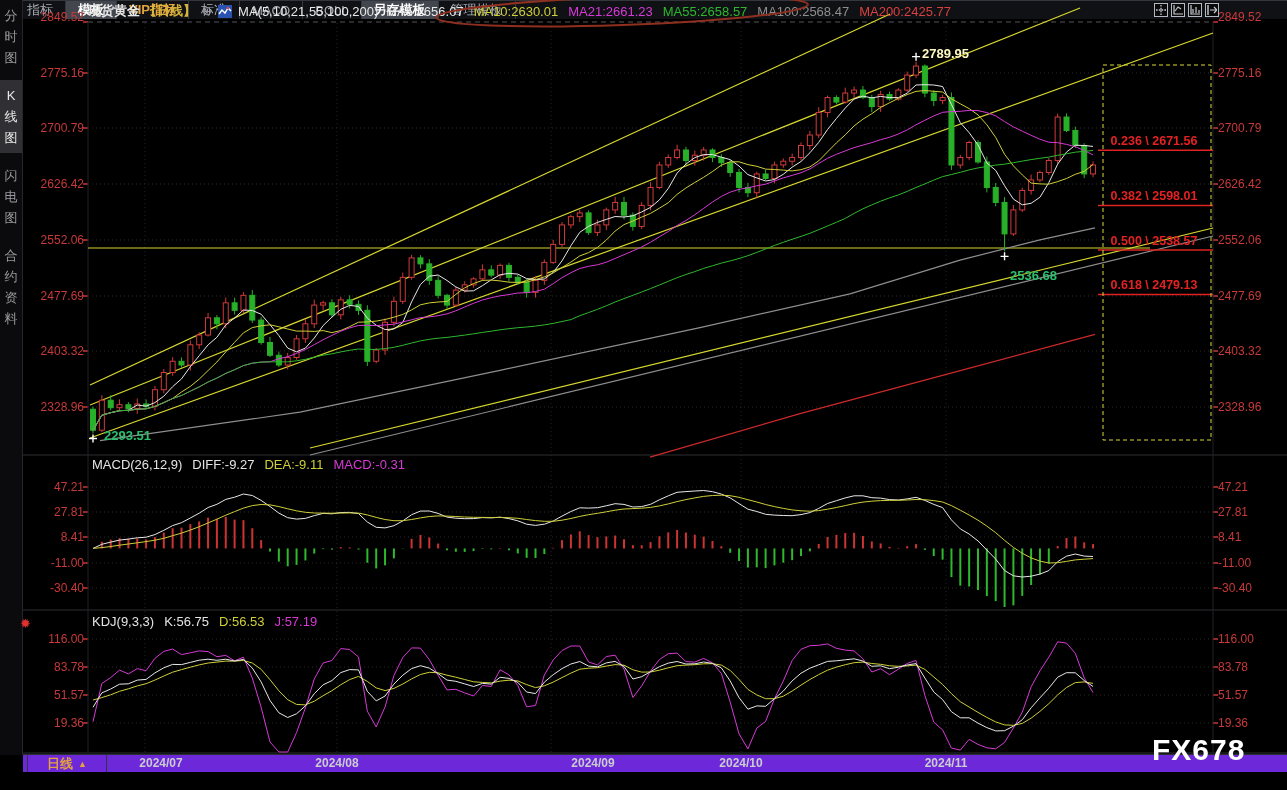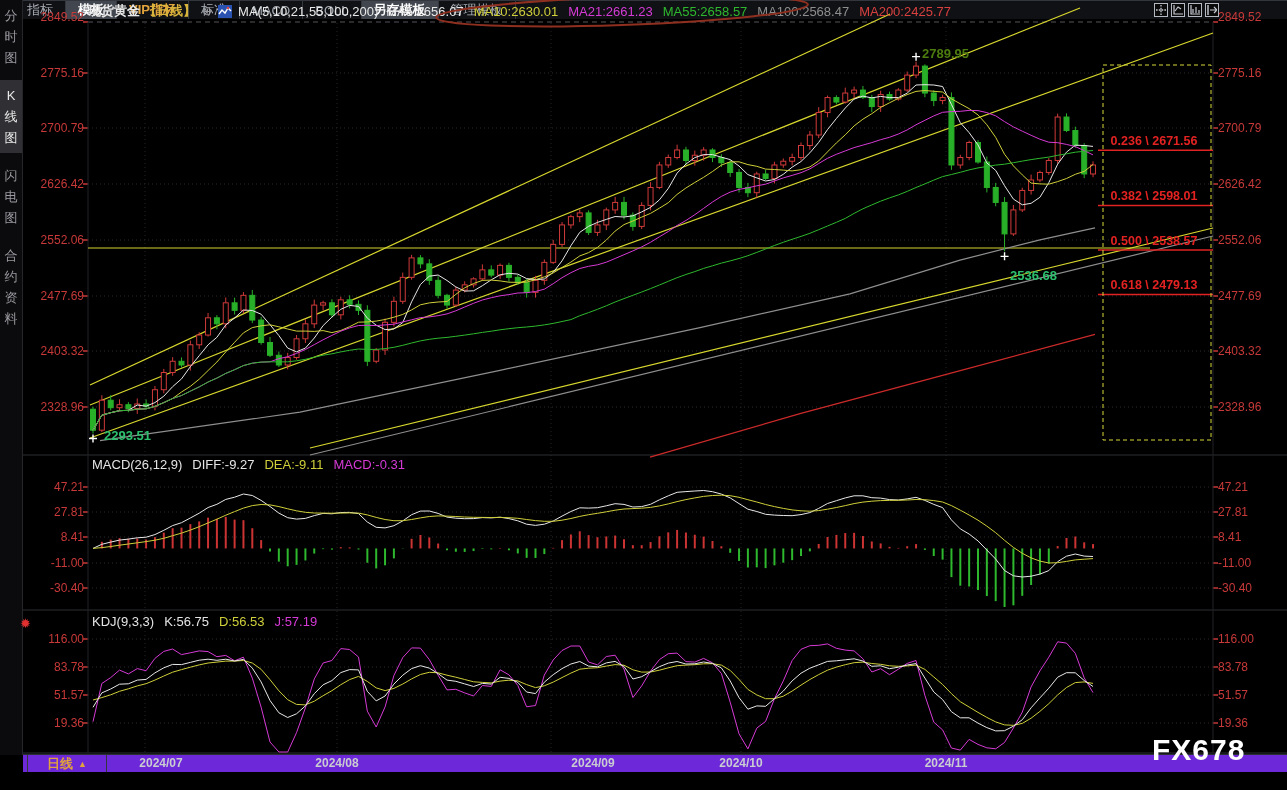--- a/index.html
+++ b/index.html
@@ -30,21 +30,21 @@
   .axis-right{left:1218px;width:66px;text-align:left;}
   
   .ind-header{position:absolute;left:92px;height:17px;display:flex;align-items:center;font-size:13px;white-space:nowrap;}
   .ind-header span{margin-right:10px;}
   .c-white{color:#e4e4e4}.c-yellow{color:#cfcf3a}.c-magenta{color:#d63ad6}
   
   .fib-label{position:absolute;left:1098px;width:112px;text-align:center;color:#e42222;
              font-size:12.5px;font-weight:700;transform:translateY(-100%);}
   
   .anno{position:absolute;font-size:13px;font-weight:700;}
-  .anno.red{color:#4d7c0f}.anno.green{color:#2cc06e}
+  .anno.red{color:#fef9c3}.anno.green{color:#2cc06e}
   
   #strip1{left:23px;top:754px;width:1264px;height:17px;background:#6d28d9;border-top:1px solid #2c2f33;}
   #period-box{position:absolute;left:4px;top:0;width:78px;height:17px;border-left:1px solid #33363c;
               border-right:1px solid #33363c;color:#e2a33c;font-weight:700;font-size:13px;
               display:flex;align-items:center;justify-content:center;cursor:pointer;}
   #period-box .arrow{font-size:9px;margin-left:5px;}
   .month-label{position:absolute;top:1px;transform:translateX(-50%);color:#caccd2;font-size:12px;font-weight:700;}
   #strip2{left:0px;top:771px;width:1287px;height:19px;background:#101114;border-top:1px solid #33363c;
           display:flex;align-items:stretch;padding-left:14px;box-sizing:border-box;}
   .tab{padding:0 12px;font-size:13px;color:#a8adb5;border-right:1px solid #34373d;display:flex;

